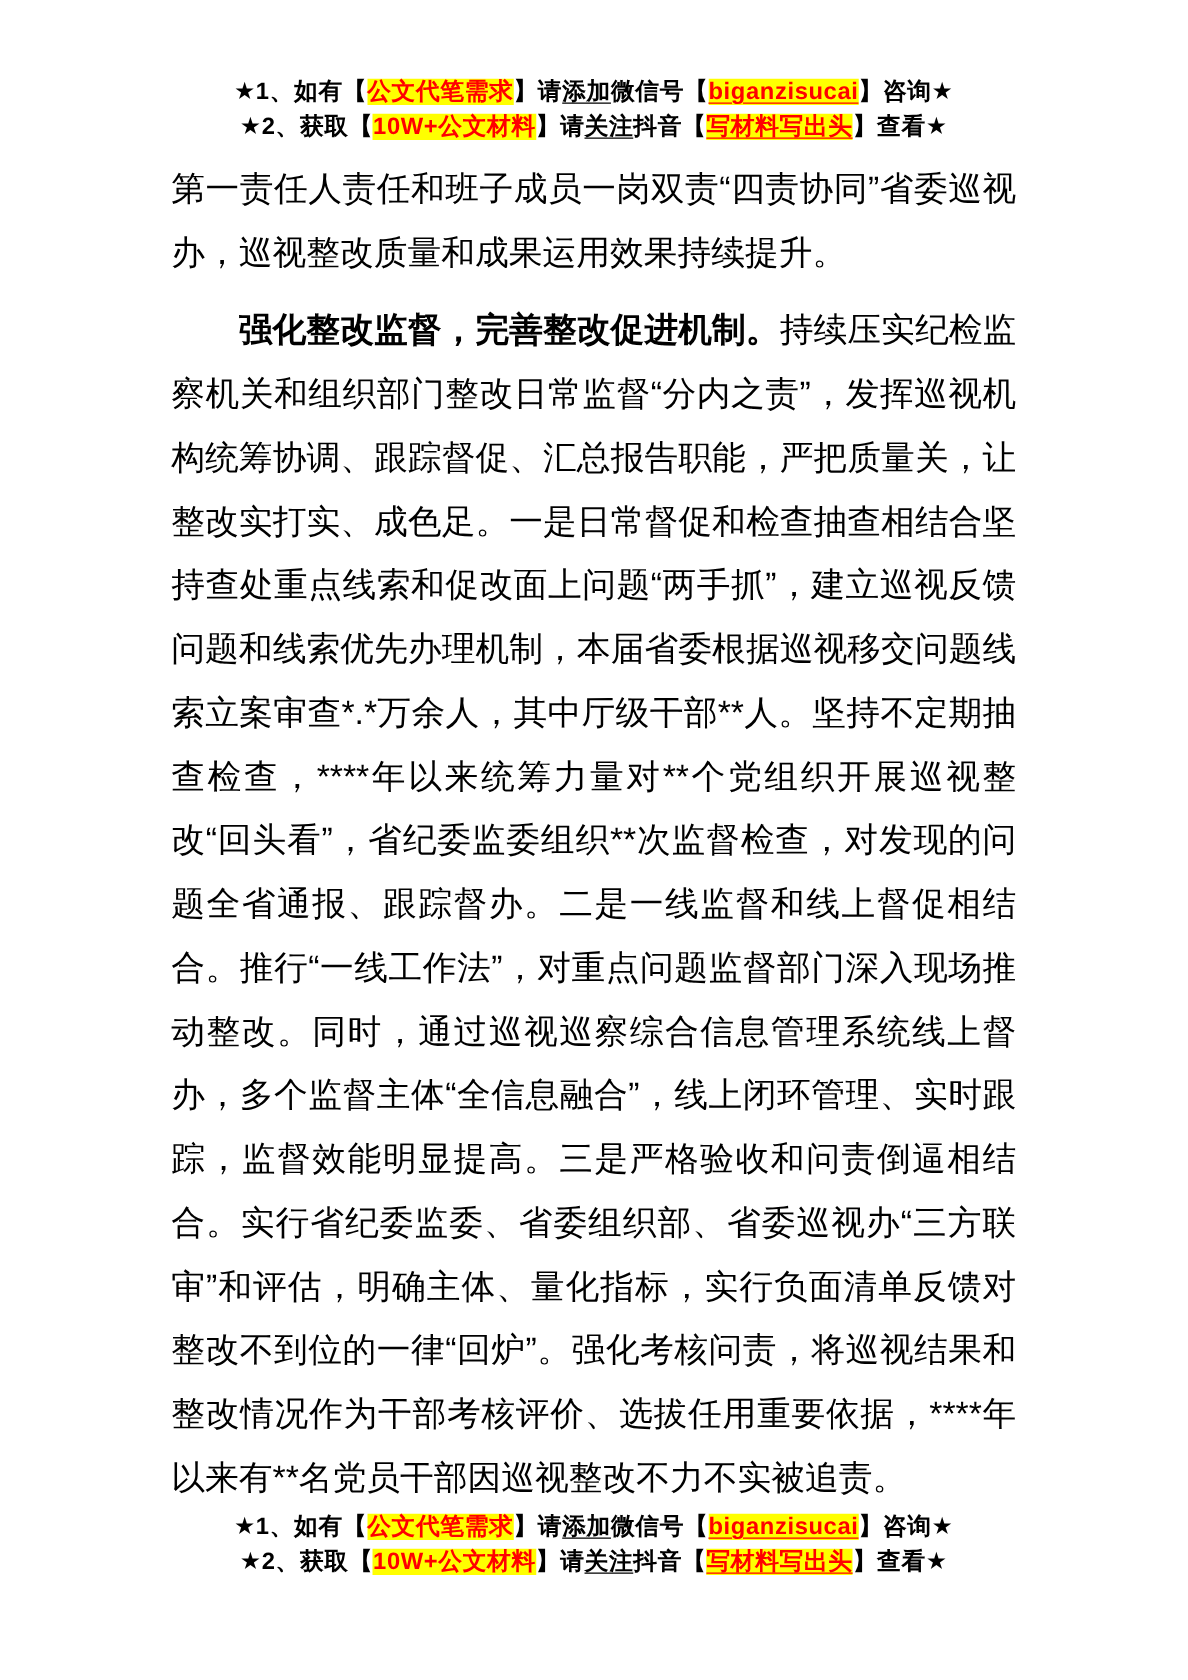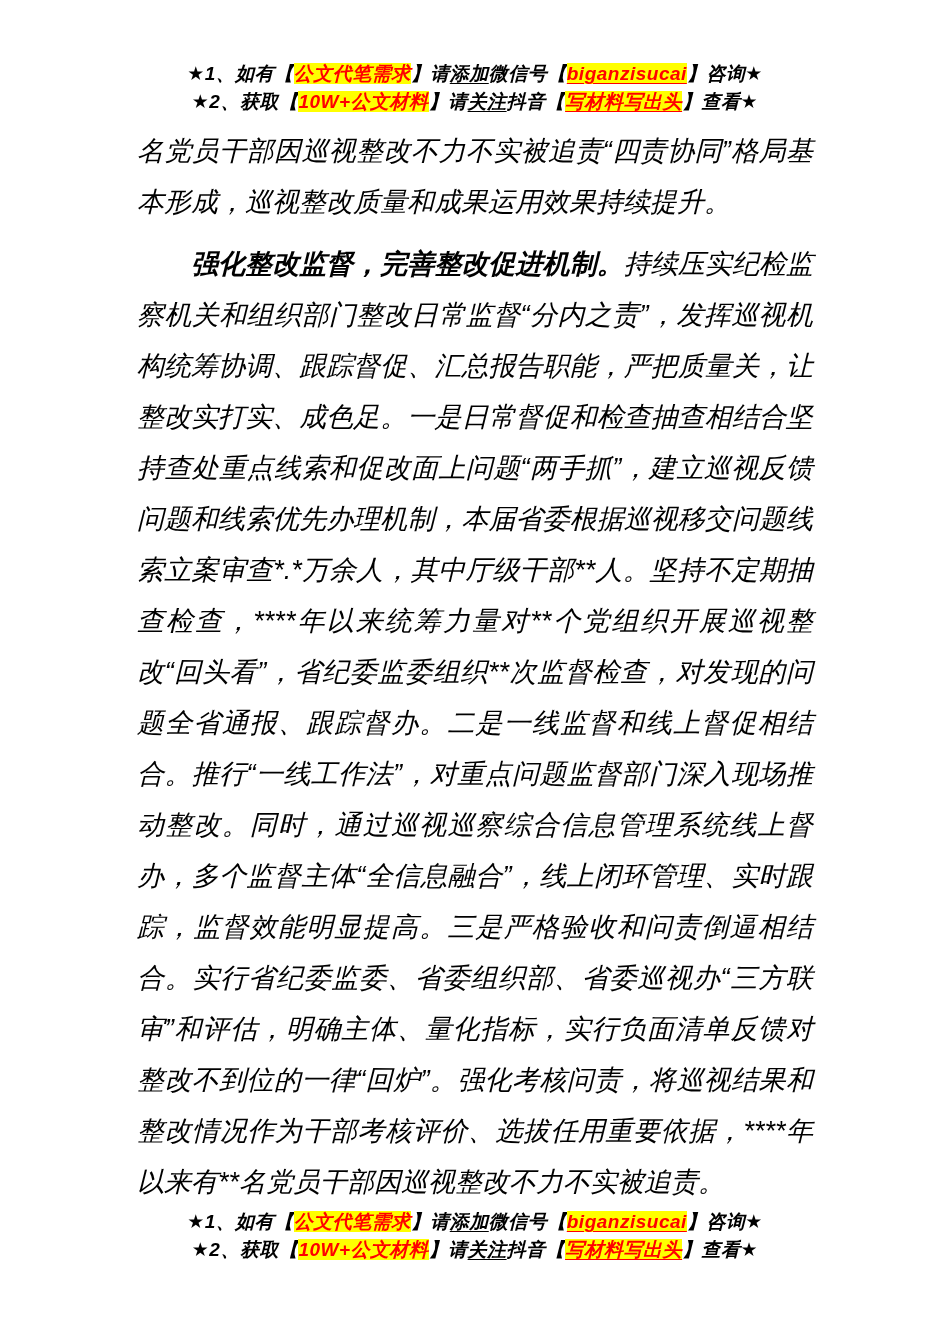--- a/index.html
+++ b/index.html
@@ -6,21 +6,20 @@
   html, body { background: #ffffff; }
   .page {
     position: relative;
     width: 770px;
     height: 1344px;
     margin: 0 auto;
     background: #ffffff;
     overflow: hidden;
     font-family: "Liberation Sans", "DejaVu Sans", sans-serif;
     color: #000000;
-    font-style: italic;
   }
   
   .promo {
     width: 100%;
     text-align: center;
   }
   .promo-top { padding-top: 60px; }
   .promo-bottom {
     position: absolute;
     top: 1208px;
@@ -59,21 +58,21 @@
 <body>
 
 <div class="page">
 
   <div class="promo promo-top">
     <p class="promo-line"><span>★1、如有【</span><span class="seg-hl-red">公文代笔需求</span><span>】请</span><span class="seg-u">添加</span><span>微信号【</span><span class="seg-hl-red-u">biganzisucai</span><span>】咨询★</span></p>
     <p class="promo-line"><span>★2、获取【</span><span class="seg-hl-red">10W+公文材料</span><span>】请</span><span class="seg-u">关注</span><span>抖音【</span><span class="seg-hl-red-u">写材料写出头</span><span>】查看★</span></p>
   </div>
 
   <div class="doc-body">
-    <p class="para"><span>名党员干部因巡视整改不力不实被追责“四责协同”格局基本形成，巡视整改质量和成果运用效果持续提升。</span></p>
+    <p class="para"><span>第一责任人责任和班子成员一岗双责“四责协同”省委巡视办，巡视整改质量和成果运用效果持续提升。</span></p>
     <p class="para para-indent"><span class="run-bold">强化整改监督，完善整改促进机制。</span><span>持续压实纪检监察机关和组织部门整改日常监督“分内之责”，发挥巡视机构统筹协调、跟踪督促、汇总报告职能，严把质量关，让整改实打实、成色足。一是日常督促和检查抽查相结合坚持查处重点线索和促改面上问题“两手抓”，建立巡视反馈问题和线索优先办理机制，本届省委根据巡视移交问题线索立案审查*.*万余人，其中厅级干部**人。坚持不定期抽查检查，****年以来统筹力量对**个党组织开展巡视整改“回头看”，省纪委监委组织**次监督检查，对发现的问题全省通报、跟踪督办。二是一线监督和线上督促相结合。推行“一线工作法”，对重点问题监督部门深入现场推动整改。同时，通过巡视巡察综合信息管理系统线上督办，多个监督主体“全信息融合”，线上闭环管理、实时跟踪，监督效能明显提高。三是严格验收和问责倒逼相结合。实行省纪委监委、省委组织部、省委巡视办“三方联审”和评估，明确主体、量化指标，实行负面清单反馈对整改不到位的一律“回炉”。强化考核问责，将巡视结果和整改情况作为干部考核评价、选拔任用重要依据，****年以来有**名党员干部因巡视整改不力不实被追责。</span></p>
   </div>
 
   <div class="promo promo-bottom">
     <p class="promo-line"><span>★1、如有【</span><span class="seg-hl-red">公文代笔需求</span><span>】请</span><span class="seg-u">添加</span><span>微信号【</span><span class="seg-hl-red-u">biganzisucai</span><span>】咨询★</span></p>
     <p class="promo-line"><span>★2、获取【</span><span class="seg-hl-red">10W+公文材料</span><span>】请</span><span class="seg-u">关注</span><span>抖音【</span><span class="seg-hl-red-u">写材料写出头</span><span>】查看★</span></p>
   </div>
 
 </div>
 

